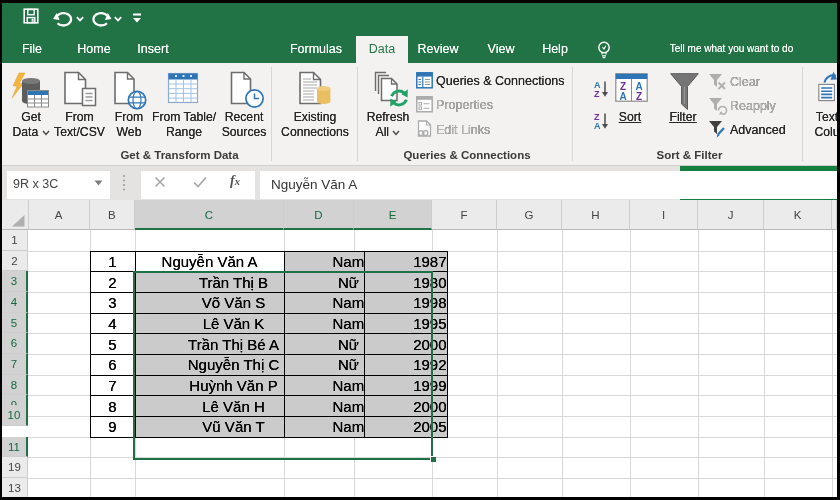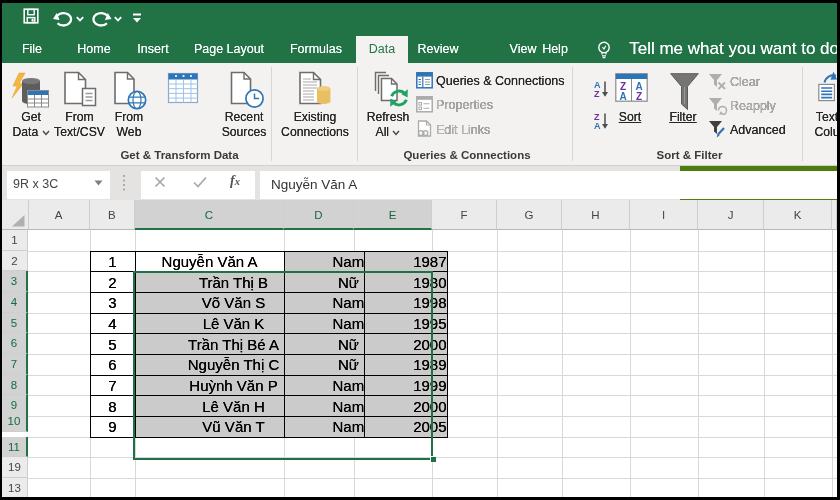--- a/index.html
+++ b/index.html
@@ -1,19 +1,19 @@
 <!DOCTYPE html>
 <html><head>
 <meta charset="utf-8">
 <style>
 html,body{margin:0;padding:0;}
 *{box-sizing:border-box;}
 body{width:840px;height:500px;overflow:hidden;font-family:"Liberation Sans",sans-serif;}
 #frame{width:840px;height:500px;background:#000;padding:3px 3px 3px 2px;}
-#app{position:relative;width:835px;height:494px;background:#4d7c0f;overflow:hidden;}
+#app{position:relative;width:835px;height:494px;background:#15803d;overflow:hidden;}
 .abs{position:absolute;}
 
 #titlebar{position:absolute;left:0;top:0;width:835px;height:31px;background:#217346;}
 #tabs{position:absolute;left:0;top:31px;width:835px;height:29px;background:#217346;}
 .tab{position:absolute;top:0;height:29px;line-height:30px;color:#fff;font-size:12.5px;text-align:center;text-shadow:0 0 0.5px rgba(255,255,255,0.8);}
 .tab.sel{background:#f3f2f1;color:#217346;top:2px;height:27px;line-height:27px;}
 
 #ribbon{position:absolute;left:0;top:60px;width:835px;height:103px;background:#f3f2f1;border-bottom:1px solid #d2d0ce;}
 .bigbtn{position:absolute;top:47px;text-align:center;font-size:12.2px;line-height:14.5px;color:#262626;text-shadow:0 0 0.5px #262626;}
 .grplabel{position:absolute;top:84px;height:16px;font-size:11.5px;font-weight:bold;color:#3a3a3a;text-align:center;line-height:16px;}
@@ -65,41 +65,41 @@
     <svg class="ic" style="left:129px;top:9px;" width="12" height="12" viewBox="0 0 12 12">
       <rect x="2" y="1.5" width="8" height="2" fill="#fff"></rect>
       <polygon points="2,6 10,6 6,10.5" fill="#fff"></polygon>
     </svg>
   </div>
 
   <div id="tabs">
     <div class="tab" style="left:8px;width:44px;">File</div>
     <div class="tab" style="left:70px;width:44px;">Home</div>
     <div class="tab" style="left:130px;width:42px;">Insert</div>
-    <div class="tab" style="left:190px;width:74px;">Page Layout</div>
     <div class="tab" style="left:285px;width:58px;">Formulas</div>
     <div class="tab sel" style="left:354px;width:52px;">Data</div>
     <div class="tab" style="left:412px;width:48px;">Review</div>
-    <div class="tab" style="left:500px;width:42px;">View</div>
+    <div class="tab" style="left:478px;width:42px;">View</div>
     <div class="tab" style="left:532px;width:42px;">Help</div>
-    <div class="tab" style="left:622px;width:215px;text-align:right;font-size:17px;">Tell me what you want to do</div>
+    <div class="tab" style="left:622px;width:215px;text-align:center;font-size:10px;">Tell me what you want to do</div>
     <svg class="ic" style="left:593px;top:6px;" width="18" height="19" viewBox="0 0 18 19">
       <circle cx="9" cy="7.5" r="5.2" fill="none" stroke="#fff" stroke-width="1.4"></circle>
       <path d="M7 12.5 L7 14.5 M11 12.5 L11 14.5" stroke="#fff" stroke-width="1.2"></path>
       <path d="M7 15.8 L11 15.8 M7.6 17.6 L10.4 17.6" stroke="#fff" stroke-width="1.3"></path>
       <path d="M7.5 7.2 L9 9 L10.8 5.8" fill="none" stroke="#fff" stroke-width="1.1"></path>
     </svg>
   </div>
 
   <div id="ribbon">
     <div class="bigbtn" style="left:6px;width:46px;">Get<br>Data <svg width="8" height="6" viewBox="0 0 8 6">
             <path d="M1 1 L4 4.5 L7 1" stroke="#444" stroke-width="1.3" fill="none"></path>
           </svg></div>
     <div class="bigbtn" style="left:50px;width:55px;">From<br>Text/CSV</div>
     <div class="bigbtn" style="left:105px;width:44px;">From<br>Web</div>
+    <div class="bigbtn" style="left:148px;width:68px;">From Table/<br>Range</div>
     <div class="bigbtn" style="left:217px;width:50px;">Recent<br>Sources</div>
     <div class="bigbtn" style="left:276px;width:74px;">Existing<br>Connections</div>
     <div class="bigbtn" style="left:356px;width:60px;">Refresh<br>All <svg width="8" height="6" viewBox="0 0 8 6">
             <path d="M1 1 L4 4.5 L7 1" stroke="#444" stroke-width="1.3" fill="none"></path>
           </svg></div>
     <div class="bigbtn" style="left:606px;width:44px;text-decoration:underline;">Sort</div>
     <div class="bigbtn" style="left:658px;width:46px;text-decoration:underline;">Filter</div>
     <div class="bigbtn" style="left:803px;width:44px;">Text<br>Colu</div>
     <div class="smalltxt" style="left:434px;top:11px;">Queries &amp; Connections</div>
     <div class="smalltxt gray" style="left:434px;top:35px;">Properties</div>
@@ -303,21 +303,21 @@
         <div class="rowhdr sel" style="top: 112.72px; height: 20.68px; line-height: 20.68px;">5</div>
         <div class="gl-h" style="top: 133.4px; width: 809px;"></div>
         <div class="rowhdr sel" style="top: 133.4px; height: 20.68px; line-height: 20.68px;">6</div>
         <div class="gl-h" style="top: 154.08px; width: 809px;"></div>
         <div class="rowhdr sel" style="top: 154.08px; height: 20.68px; line-height: 20.68px;">7</div>
         <div class="gl-h" style="top: 174.76px; width: 809px;"></div>
         <div class="rowhdr sel" style="top: 174.76px; height: 20.68px; line-height: 20.68px;">8</div>
         <div class="gl-h" style="top: 195.44px; width: 809px;"></div>
         <div class="rowhdr sel" style="top: 195.44px; height: 20.68px; line-height: 20.68px;">9</div>
         <div class="gl-h" style="top: 216.12px; width: 809px;"></div>
-        <div class="rowhdr sel" style="top: 211px; height: 20.68px; line-height: 20.68px;">10</div>
+        <div class="rowhdr sel" style="top: 205px; height: 20.68px; line-height: 20.68px;">10</div>
         <div class="gl-h" style="top: 236.8px; width: 809px;"></div>
         <div class="rowhdr sel" style="top: 236.8px; height: 20.68px; line-height: 20.68px;">11</div>
         <div class="gl-h" style="top: 257.48px; width: 809px;"></div>
         <div class="rowhdr" style="top: 257.48px; height: 20.68px; line-height: 20.68px;">19</div>
         <div class="gl-h" style="top: 278.16px; width: 809px;"></div>
         <div class="rowhdr" style="top: 278.16px; height: 20.68px; line-height: 20.68px;">13</div>
         <div class="gl-v" style="left: 87.5px; height: 267px;"></div>
         <div class="gl-v" style="left: 133px; height: 267px;"></div>
         <div class="gl-v" style="left: 282px; height: 267px;"></div>
         <div class="gl-v" style="left: 352px; height: 267px;"></div>
@@ -365,21 +365,21 @@
     <tr style="height:20.7px;">
             <td>5</td>
             <td class="g">Trần Thị Bé A</td>
             <td class="g">Nữ</td>
             <td class="g">2000</td>
           </tr>
     <tr style="height:20.7px;">
             <td>6</td>
             <td class="g">Nguyễn Thị C</td>
             <td class="g">Nữ</td>
-            <td class="g">1989</td>
+            <td class="g">1992</td>
           </tr>
     <tr style="height:20.7px;">
             <td>7</td>
             <td class="g">Huỳnh Văn P</td>
             <td class="g">Nam</td>
             <td class="g">1999</td>
           </tr>
     <tr style="height:20.7px;">
             <td>8</td>
             <td class="g">Lê Văn H</td>

